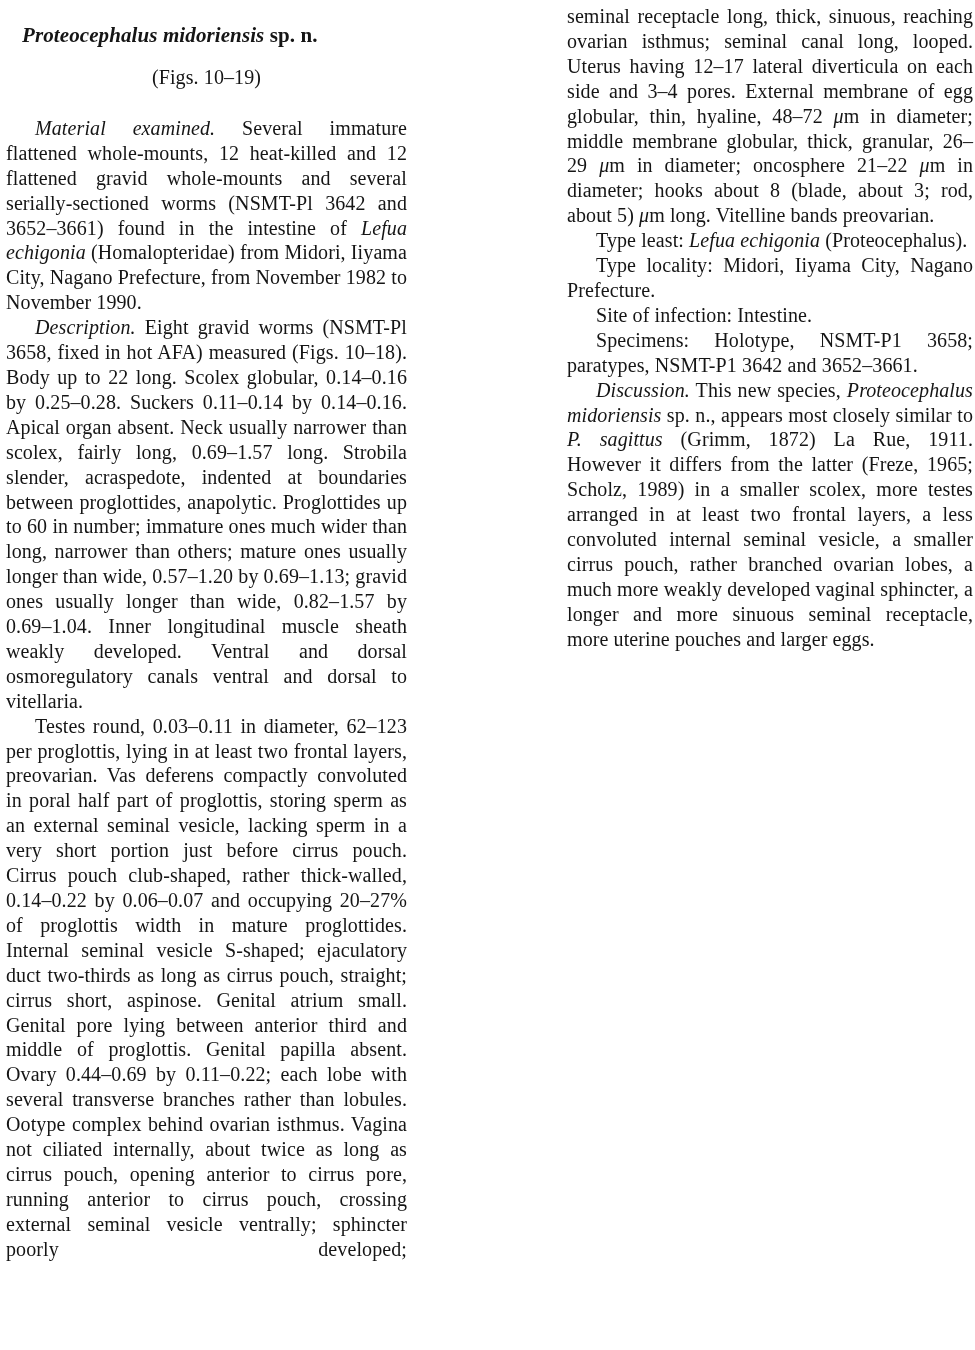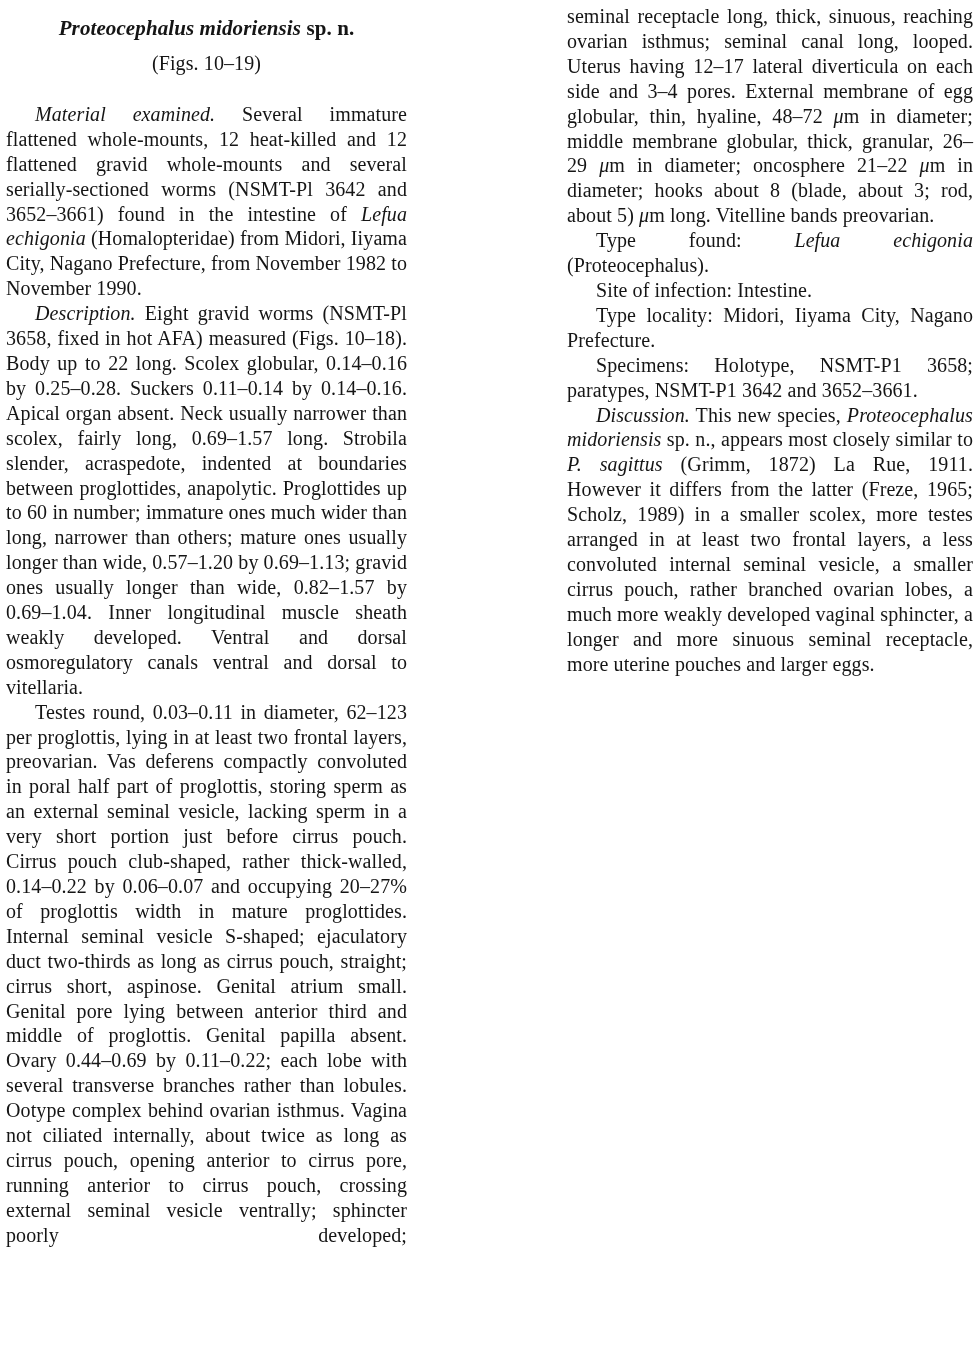--- a/index.html
+++ b/index.html
@@ -19,25 +19,24 @@
   .col {
     position: absolute;
     font-size: 20px;
     line-height: 24.9px;
     text-align: justify;
     letter-spacing: 0.1px;
   }
   .col-left  { left: 6px;  top: 6px; width: 401px; }
   .col-right { left: 567px; top: 4px; width: 406px; }
   .title {
-    margin: 9px;
+    margin: 16px;
     font-size: 21px;
     font-weight: bold;
     line-height: 27px;
-    text-align: center;
     text-indent: 0;
   }
   .subtitle {
     margin: 2px 0 26px 0;
     font-size: 20px;
     text-align: center;
     text-indent: 0;
   }
   .para { margin: 0; }
   .para.indent { text-indent: 29px; }
@@ -54,20 +53,20 @@
     <div class="subtitle">(Figs. 10–19)</div>
     <div id="left-paragraphs">
         <p class="para indent"><span class="it">Material examined.</span><span> Several immature flattened whole-mounts, 12 heat-killed and 12 flattened gravid whole-mounts and several serially-sectioned worms (NSMT-Pl 3642 and 3652–3661) found in the intestine of </span><span class="it">Lefua echigonia</span><span> (Homalopteridae) from Midori, Iiyama City, Nagano Prefecture, from November 1982 to November 1990.</span></p>
         <p class="para indent"><span class="it">Description.</span><span> Eight gravid worms (NSMT-Pl 3658, fixed in hot AFA) measured (Figs. 10–18). Body up to 22 long. Scolex globular, 0.14–0.16 by 0.25–0.28. Suckers 0.11–0.14 by 0.14–0.16. Apical organ absent. Neck usually narrower than scolex, fairly long, 0.69–1.57 long. Strobila slender, acraspedote, indented at boundaries between proglottides, anapolytic. Proglottides up to 60 in number; immature ones much wider than long, narrower than others; mature ones usually longer than wide, 0.57–1.20 by 0.69–1.13; gravid ones usually longer than wide, 0.82–1.57 by 0.69–1.04. Inner longitudinal muscle sheath weakly developed. Ventral and dorsal osmoregulatory canals ventral and dorsal to vitellaria.</span></p>
         <p class="para indent justify-last"><span>Testes round, 0.03–0.11 in diameter, 62–123 per proglottis, lying in at least two frontal layers, preovarian. Vas deferens compactly convoluted in poral half part of proglottis, storing sperm as an external seminal vesicle, lacking sperm in a very short portion just before cirrus pouch. Cirrus pouch club-shaped, rather thick-walled, 0.14–0.22 by 0.06–0.07 and occupying 20–27% of proglottis width in mature proglottides. Internal seminal vesicle S-shaped; ejaculatory duct two-thirds as long as cirrus pouch, straight; cirrus short, aspinose. Genital atrium small. Genital pore lying between anterior third and middle of proglottis. Genital papilla absent. Ovary 0.44–0.69 by 0.11–0.22; each lobe with several transverse branches rather than lobules. Ootype complex behind ovarian isthmus. Vagina not ciliated internally, about twice as long as cirrus pouch, opening anterior to cirrus pore, running anterior to cirrus pouch, crossing external seminal vesicle ventrally; sphincter poorly developed;</span></p>
       </div>
   </div>
   <div class="col col-right">
     <div id="right-paragraphs">
         <p class="para"><span>seminal receptacle long, thick, sinuous, reaching ovarian isthmus; seminal canal long, looped. Uterus having 12–17 lateral diverticula on each side and 3–4 pores. External membrane of egg globular, thin, hyaline, 48–72 </span><span class="it">μ</span><span>m in diameter; middle membrane globular, thick, granular, 26–29 </span><span class="it">μ</span><span>m in diameter; oncosphere 21–22 </span><span class="it">μ</span><span>m in diameter; hooks about 8 (blade, about 3; rod, about 5) </span><span class="it">μ</span><span>m long. Vitelline bands preovarian.</span></p>
-        <p class="para indent"><span>Type found: </span><span class="it">Lefua echigonia</span><span> (Proteocephalus).</span></p>
+        <p class="para indent"><span>Type least: </span><span class="it">Lefua echigonia</span><span> (Proteocephalus).</span></p>
+        <p class="para indent"><span>Type locality: Midori, Iiyama City, Nagano Prefecture.</span></p>
         <p class="para indent"><span>Site of infection: Intestine.</span></p>
-        <p class="para indent"><span>Type locality: Midori, Iiyama City, Nagano Prefecture.</span></p>
         <p class="para indent"><span>Specimens: Holotype, NSMT-P1 3658; paratypes, NSMT-P1 3642 and 3652–3661.</span></p>
         <p class="para indent"><span class="it">Discussion.</span><span> This new species, </span><span class="it">Proteocephalus midoriensis</span><span> sp. n., appears most closely similar to </span><span class="it">P. sagittus</span><span> (Grimm, 1872) La Rue, 1911. However it differs from the latter (Freze, 1965; Scholz, 1989) in a smaller scolex, more testes arranged in at least two frontal layers, a less convoluted internal seminal vesicle, a smaller cirrus pouch, rather branched ovarian lobes, a much more weakly developed vaginal sphincter, a longer and more sinuous seminal receptacle, more uterine pouches and larger eggs.</span></p>
       </div>
   </div>
 </div>
 
 </body></html>

